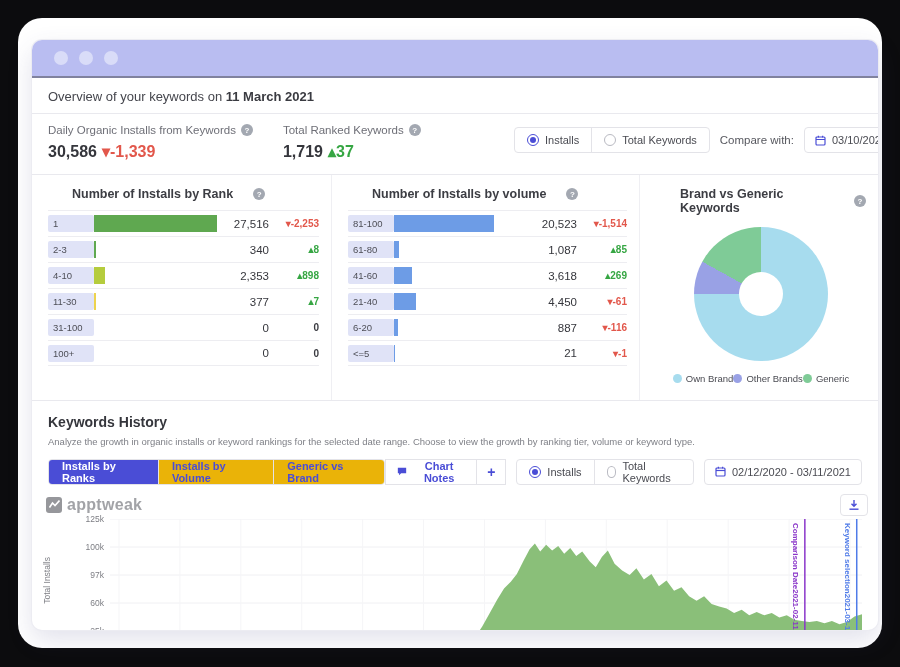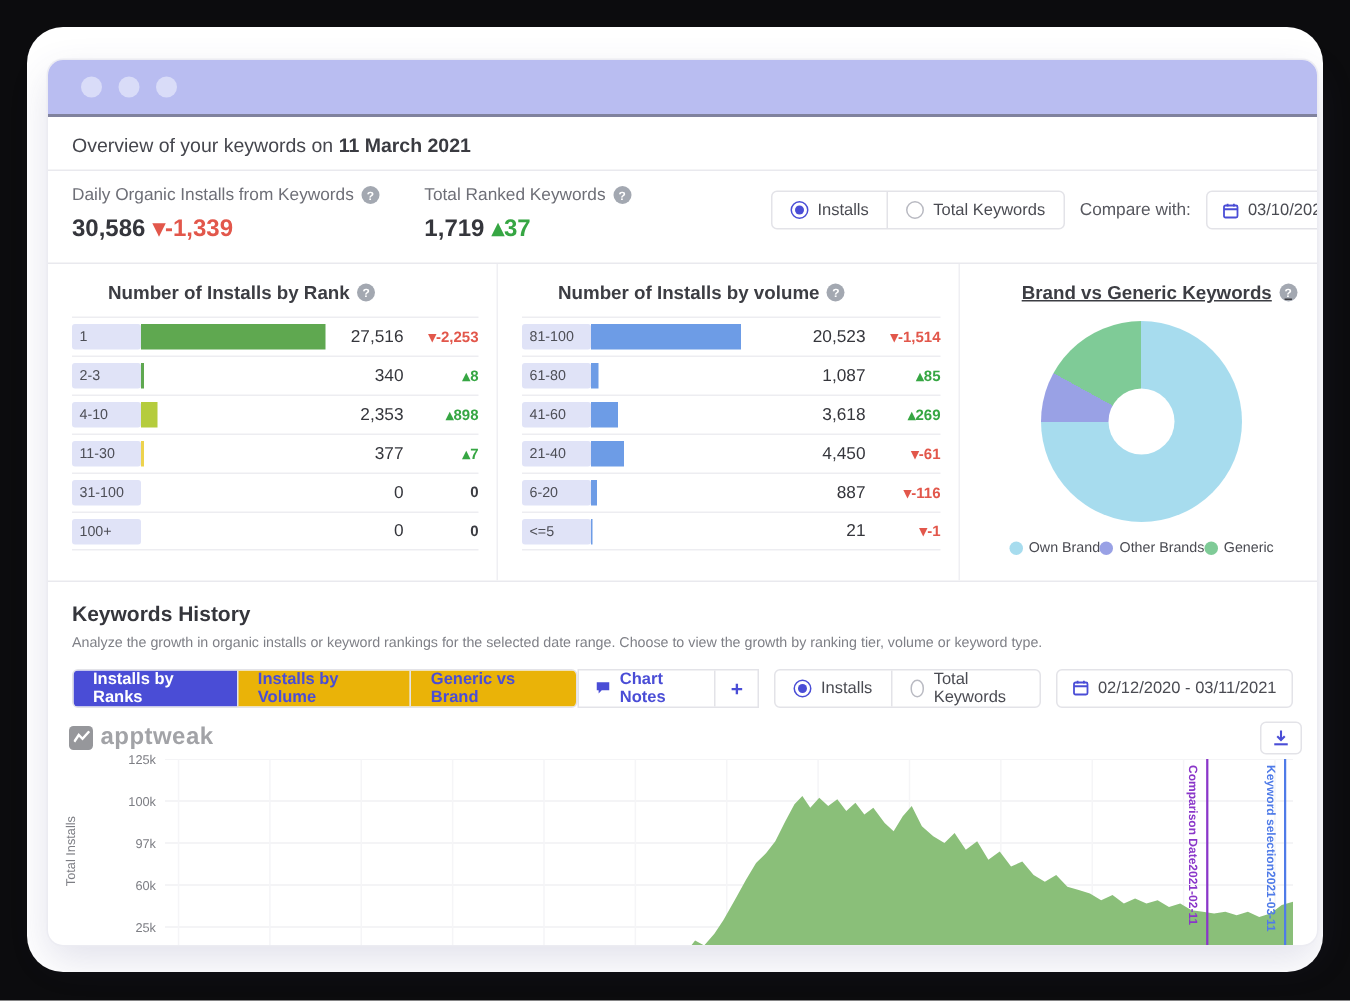--- a/index.html
+++ b/index.html
@@ -32,22 +32,22 @@
   .rdot.sel { border-color:#4a4dd6; }
   .rdot.sel::after { content:""; position:absolute; inset:2px; border-radius:50%; background:#4a4dd6; }
   .compare-label { font-size:11.5px; color:#57585f; white-space:nowrap; }
   .date-box { display:flex; align-items:center; gap:6px; border:1px solid #e3e3e8; border-radius:4px; height:26px; padding:0 10px; font-size:11px; color:#4a4b52; white-space:nowrap; }
 
   .panels { display:flex; border-bottom:1px solid #e9e9ee; }
   .panel { padding:12px 12px 16px 16px; }
   .panel-rank { width:300px; border-right:1px solid #efeff3; }
   .panel-volume { width:308px; border-right:1px solid #efeff3; }
   .panel-brand { flex:1; }
-  .panel-title { font-size:12.5px; font-weight:700; color:#3c3d43; display:flex; gap:5px; align-items:center; margin-bottom:9px;padding-left:24px; }
-  .panel-title.center { justify-content:center;text-decoration:underline; }
+  .panel-title { font-size:12.5px; font-weight:700; color:#3c3d43; display:flex; gap:20px; align-items:center; margin-bottom:9px;padding-left:24px; }
+  .panel-title.center { justify-content:center; }
   .trow { display:flex; align-items:center; height:26px; border-top:1px solid #ededf1; }
   .trow:last-child { border-bottom:1px solid #ededf1; }
   .chip { width:46px; height:17px; background:#e0e3f7; border-radius:2px; font-size:9.5px; color:#4d4e56; display:flex; align-items:center; padding-left:5px; flex:0 0 auto; }
   .bar-area { flex:1; height:17px; position:relative; }
   .bar { position:absolute; left:0; top:0; height:100%; }
   .tval { width:52px; text-align:right; font-size:11.5px; color:#35363c; flex:0 0 auto; }
   .tdelta { width:50px; text-align:right; font-size:10px; font-weight:700; flex:0 0 auto; }
 
   .donut { width:134px; height:134px; border-radius:50%; margin:12px auto 12px; position:relative; }
   .donut::after { content:""; position:absolute; left:50%; top:50%; width:44px; height:44px; margin:-22px 0 0 -22px; border-radius:50%; background:#fff; }
@@ -57,21 +57,21 @@
 
   .history-head { padding:13px 16px 0; }
   .h-title { font-size:14px; font-weight:700; color:#35363c; }
   .h-desc { font-size:9.5px; color:#7f8087; margin-top:5px; line-height:1.55; max-width:660px; }
   .history-controls { display:flex; align-items:center; padding:9px 16px 6px; }
   .tabs { display:flex; border:1px solid #e3e3e8; border-radius:4px; overflow:hidden; height:26px; }
   .tab { padding:0 13px; font-size:11px; font-weight:700; color:#4a4dd6; display:flex; align-items:center; background:#eab308; cursor:pointer; }
   .tab + .tab { border-left:1px solid #e3e3e8; }
   .tab.active { background:#4a4dd6; color:#fff; }
   .hc-right { margin-left:auto; display:flex; align-items:center; gap:10px; }
-  .notes-box { display:flex; border:1px solid #e3e3e8; border-radius:0; height:26px; align-items:stretch; }
+  .notes-box { display:flex; border:1px solid #e3e3e8; border-radius:0; height:26px; align-items:stretch;text-align:center; }
   .notes-btn { display:flex; align-items:center; gap:6px; padding:0 11px; font-size:11px; font-weight:700; color:#4a4dd6; cursor:pointer; }
   .plus-btn { display:flex; align-items:center; padding:0 10px; border-left:1px solid #e3e3e8; color:#4a4dd6; font-size:14px; font-weight:700; cursor:pointer; }
 
   .chart-wrap { position:relative; padding:2px 10px 0 14px; }
   .wm-row { display:flex; align-items:center; height:24px; }
   .wm { display:flex; align-items:center; gap:5px; color:#a2a3a7; font-weight:700; font-size:16px; letter-spacing:.3px; }
   .wm-icon { width:16px; height:16px; border-radius:3px; background:#96979b; display:flex; align-items:center; justify-content:center; }
   .dl-btn { margin-left:auto; width:28px; height:22px; border:1px solid #e3e3e8; border-radius:4px; display:flex; align-items:center; justify-content:center; cursor:pointer; background:#fff; }
 
   .plot-zone { position:relative; margin-top:2px; }

